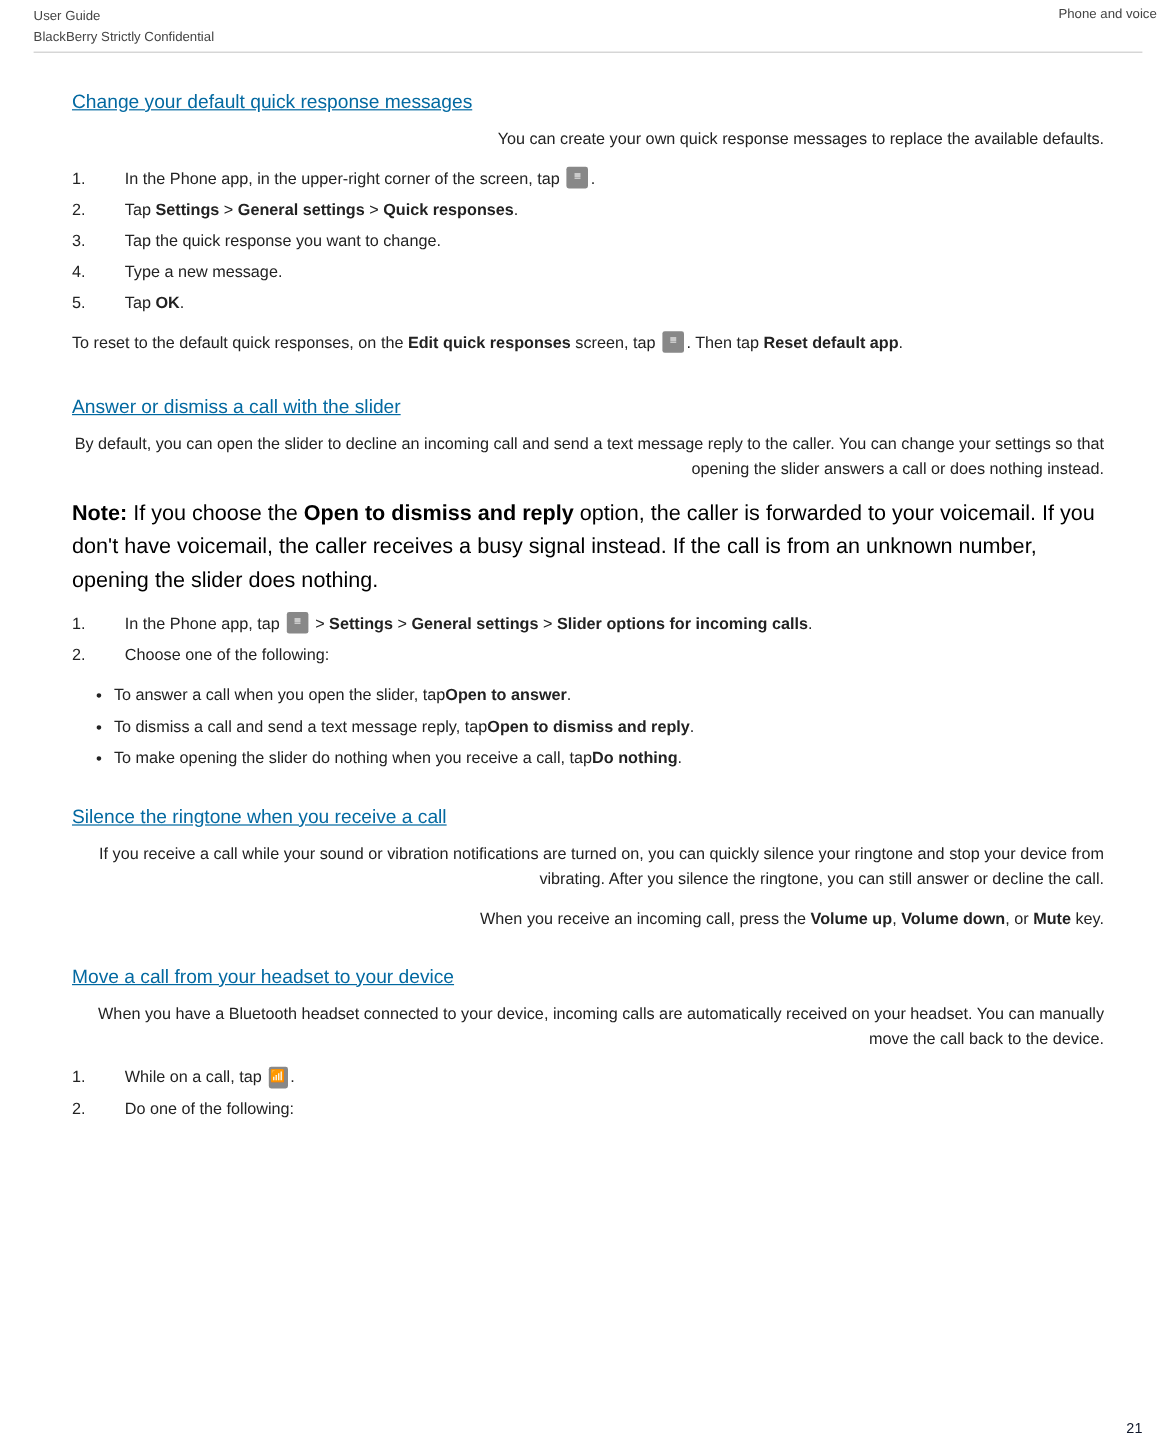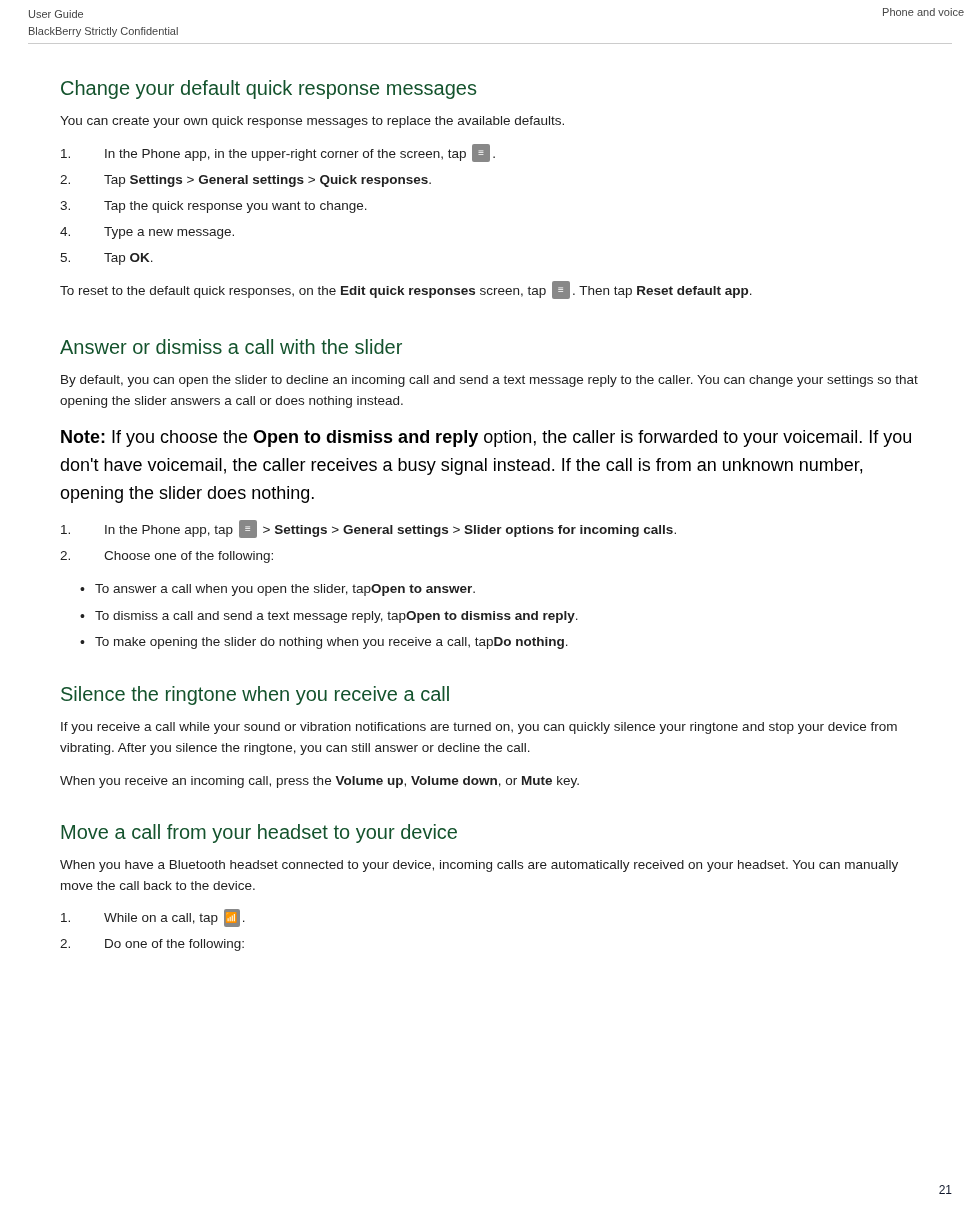--- a/index.html
+++ b/index.html
@@ -36,33 +36,35 @@
     }
 
     
     .content {
       padding: 8px 60px 40px 60px;
       max-width: 980px;
     }
 
     
     .section-title {
-      font-size: 20px;
+      font-size: 16px;
       font-weight: 300;
-      color: #14532d;
+      color: #0369a1;
       margin-top: 24px;
       margin-bottom: 10px;
       line-height: 1.25;
+      text-decoration: underline;
     }
 
     .section-intro {
       font-size: 13.5px;
       color: #222;
       line-height: 1.55;
       margin-bottom: 12px;
+      text-align: right;
     }
 
     
     .numbered-list {
       list-style: none;
       margin-bottom: 12px;
     }
 
     .numbered-list li {
       display: flex;

